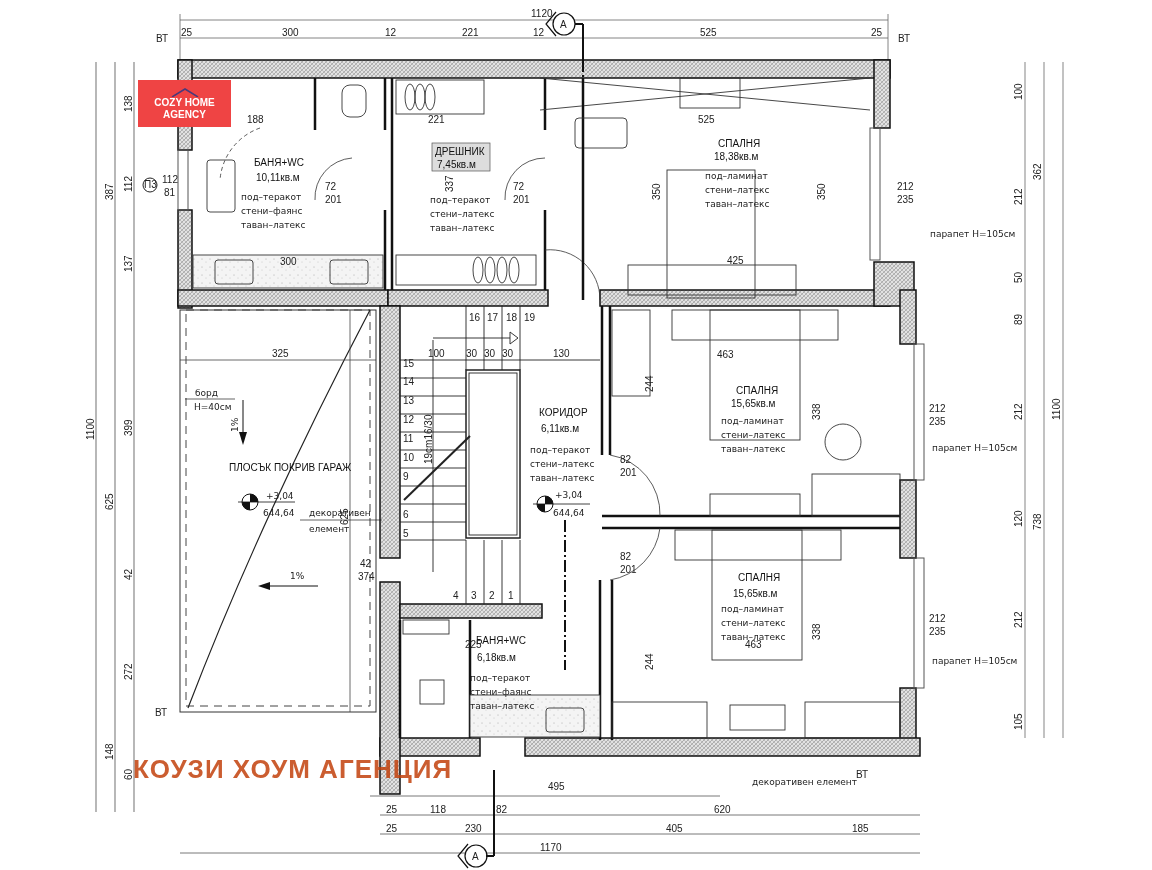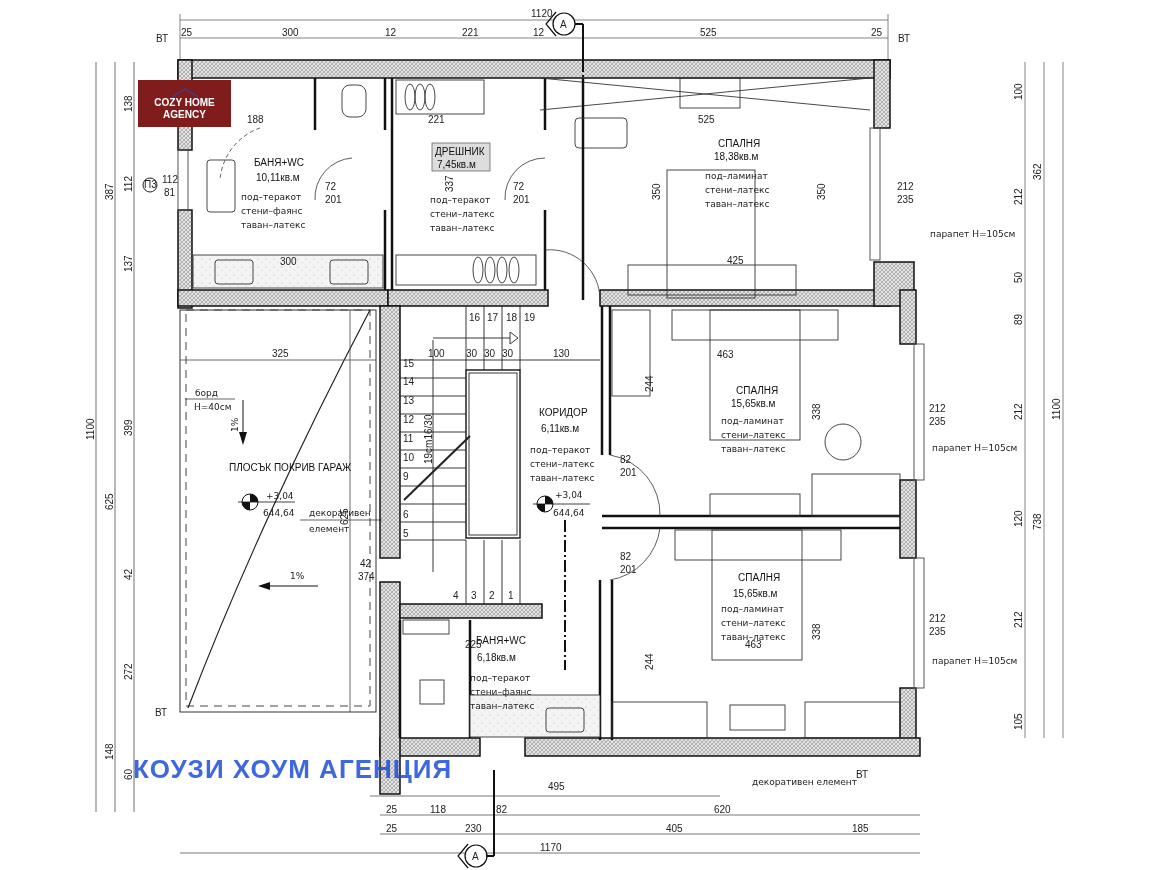--- a/index.html
+++ b/index.html
@@ -1,23 +1,23 @@
 <!DOCTYPE html>
 <html><head>
 <meta charset="utf-8">
 <style>
   html,body{margin:0;padding:0;background:#fff;}
   body{width:1152px;height:870px;position:relative;overflow:hidden;font-family:"Liberation Sans",sans-serif;}
   #plan{position:absolute;left:0;top:0;}
   .dim{font-family:"Liberation Sans",sans-serif;font-size:10px;fill:#222;}
   .room-t{font-family:"Liberation Sans",sans-serif;font-size:10px;fill:#111;}
   .fin{font-family:"DejaVu Sans",sans-serif;font-size:9px;fill:#222;}
-  .logo{position:absolute;left:138px;top:80px;width:93px;height:47px;background:#7f1d1d;color:#fff;display:flex;flex-direction:column;align-items:center;justify-content:center;font-family:"Liberation Sans",sans-serif;font-weight:bold;font-size:10px;line-height:12px;}
+  .logo{position:absolute;left:138px;top:80px;width:93px;height:47px;background:#ef4444;color:#fff;display:flex;flex-direction:column;align-items:center;justify-content:center;font-family:"Liberation Sans",sans-serif;font-weight:bold;font-size:10px;line-height:12px;}
   .logo .roof{width:30px;height:10px;position:relative;}
-  .wm{position:absolute;left:133px;top:754px;color:#1d4ed8;opacity:.85;font-family:"Liberation Sans",sans-serif;font-weight:bold;font-size:26px;letter-spacing:1px;}
+  .wm{position:absolute;left:133px;top:754px;color:#c2410c;opacity:.85;font-family:"Liberation Sans",sans-serif;font-weight:bold;font-size:26px;letter-spacing:1px;}
 </style>
 </head>
 <body>
 
 <svg id="plan" width="1152" height="870" viewBox="0 0 1152 870" xmlns="http://www.w3.org/2000/svg">
   <defs>
     <pattern id="hatch" width="4" height="4" patternUnits="userSpaceOnUse">
       <rect width="4" height="4" fill="#e2e2e2"></rect>
       <path d="M0 4L4 0M-1 1L1 -1M3 5L5 3" stroke="#888" stroke-width="0.6"></path>
       <path d="M0 0L4 4" stroke="#999" stroke-width="0.5"></path>

